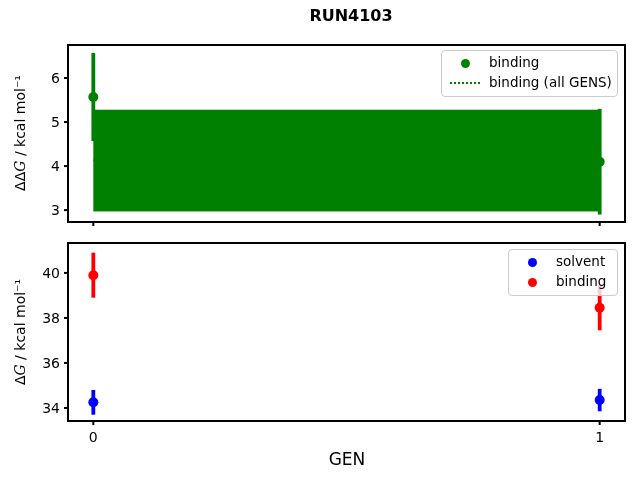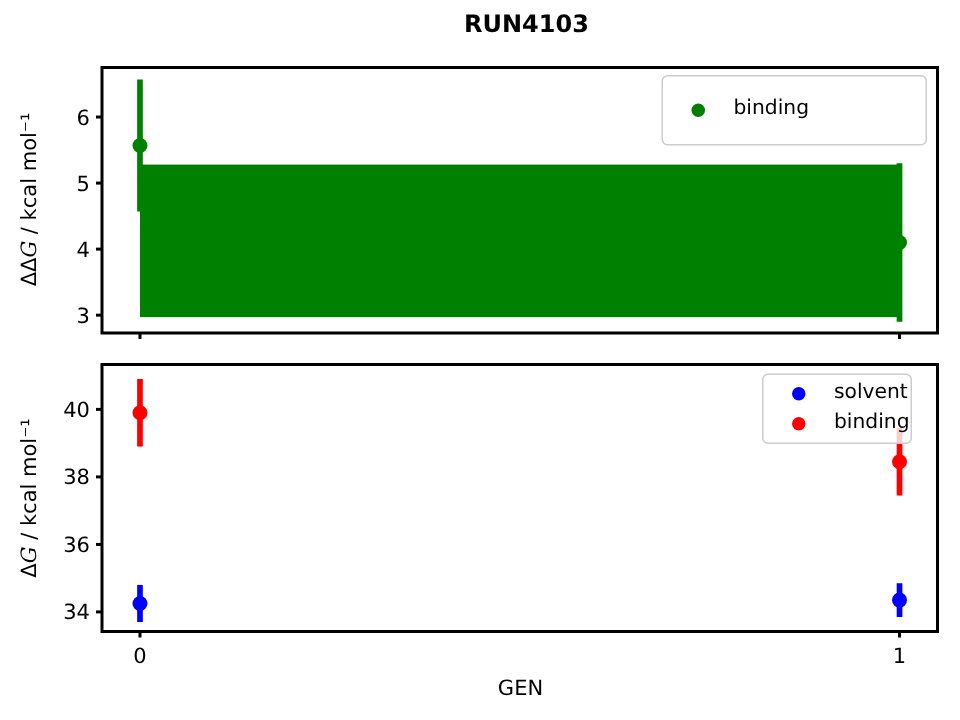--- a/index.html
+++ b/index.html
@@ -12,21 +12,21 @@
     font-size:16px;font-weight:bold;margin-left:31px;
   }
   svg{position:absolute;left:0;top:0;}
   svg text{font-family:"DejaVu Sans","Liberation Sans",sans-serif;fill:#000;}
   .ylabel{
     position:absolute;white-space:nowrap;font-size:14px;
     transform:translate(-50%,-50%) rotate(-90deg);
   }
   .ylabel i{font-family:"DejaVu Serif","Liberation Serif",serif;font-style:italic;}
   .xlabel{
-    position:absolute;white-space:nowrap;font-size:14px;
+    position:absolute;white-space:nowrap;font-size:17px;
     transform:translate(-50%,-50%);
   }
   .legend{
     position:absolute;box-sizing:border-box;
     background:rgba(255,255,255,0.8);
     border:1px solid #cccccc;border-radius:4px;
     padding:3px 8px;display:flex;flex-direction:column;justify-content:space-around;
   }
   .legend-row{display:flex;height:20px;}
   .lg-marker{width:30px;display:flex;align-items:center;justify-content:center;flex:0 0 30px;}
@@ -88,23 +88,29 @@
 
   <div class="xlabel" style="left:347px;top:459px;">GEN</div>
 
   <div class="legend" style="left:441px;top:50px;width:177px;height:47px;">
     <div class="legend-row">
       <span class="lg-marker">
           <span class="lg-dot" style="background: rgb(0, 128, 0);"></span>
         </span>
       <span class="lg-label">binding</span>
     </div>
+    <div class="legend-row">
+      <span class="lg-marker">
+          <span class="lg-dashline" style="border-color: rgb(0, 128, 0);"></span>
+        </span>
+      <span class="lg-label">binding (all GENS)</span>
+    </div>
   </div>
 
-  <div class="legend" style="left:508px;top:249px;width:100px;height:47px;">
+  <div class="legend" style="left:508px;top:249px;width:110px;height:47px;">
     <div class="legend-row">
       <span class="lg-marker">
           <span class="lg-dot" style="background: rgb(0, 0, 255);"></span>
         </span>
       <span class="lg-label">solvent</span>
     </div>
     <div class="legend-row">
       <span class="lg-marker">
           <span class="lg-dot" style="background: rgb(255, 0, 0);"></span>
         </span>

